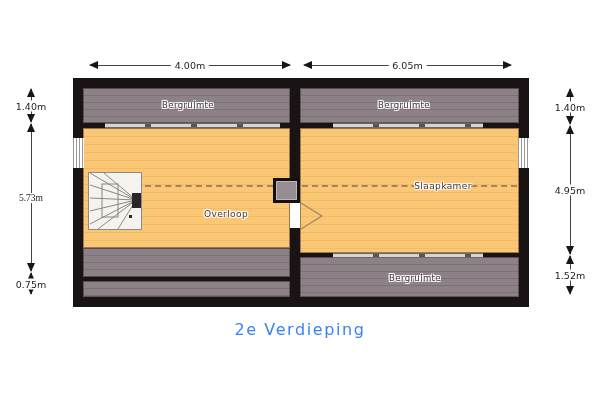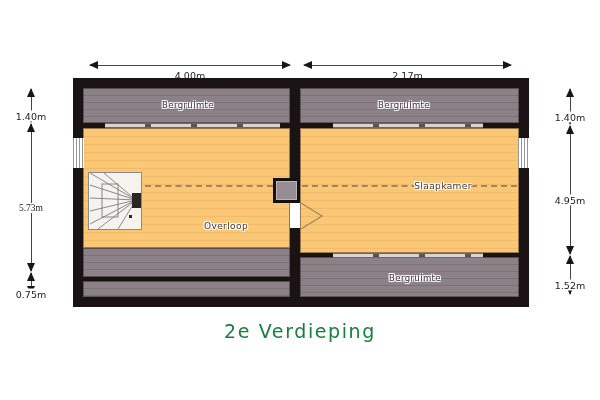--- a/index.html
+++ b/index.html
@@ -58,44 +58,44 @@
   .dim-v .line{top:1px;bottom:1px;left:50%;width:1px;}
   .arr{position:absolute;width:0;height:0;}
   .dim-h .arr{top:50%;margin-top:-4px;border-top:4px solid transparent;border-bottom:4px solid transparent;}
   .dim-h .arr.a1{left:0;border-right:9px solid #161616;}
   .dim-h .arr.a2{right:0;border-left:9px solid #161616;}
   .dim-v .arr{left:50%;margin-left:-4px;border-left:4px solid transparent;border-right:4px solid transparent;}
   .dim-v .arr.a1{top:0;border-bottom:9px solid #161616;}
   .dim-v .arr.a2{bottom:0;border-top:9px solid #161616;}
   .dim-label{
     position:absolute;left:50%;top:50%;transform:translate(-50%,-50%);
-    background:#fff;padding:0 4px;font-size:9.5px;color:#1e1e1e;white-space:nowrap;margin-top:10px;
+    background:#fff;padding:0 4px;font-size:9.5px;color:#1e1e1e;white-space:nowrap;
   }
   
   .plan-title{
     position:absolute;left:0;right:0;top:320px;text-align:center;
-    font-size:19px;letter-spacing:1.6px;color:#15803d;
+    font-size:16px;letter-spacing:1.6px;color:#3b82f6;
   }
 </style>
 </head>
 <body>
 
 <div>
 
   <div class="dim dim-h" style="left:89px;top:58px;width:202px;height:14px;">
     <span class="line"></span>
     <span class="arr a1"></span>
     <span class="arr a2"></span>
     <span class="dim-label">4.00m</span>
   </div>
   <div class="dim dim-h" style="left:303px;top:58px;width:209px;height:14px;">
     <span class="line"></span>
     <span class="arr a1"></span>
     <span class="arr a2"></span>
-    <span class="dim-label">2.17m</span>
+    <span class="dim-label">6.05m</span>
   </div>
 
   <div class="dim dim-v" style="left:24px;top:88px;width:14px;height:35px;">
     <span class="line"></span>
     <span class="arr a1"></span>
     <span class="arr a2"></span>
     <span class="dim-label">1.40m</span>
   </div>
   <div class="dim dim-v" style="left:24px;top:123px;width:14px;height:149px;font-family:Liberation Serif, serif;">
     <span class="line"></span>
@@ -170,20 +170,20 @@
     <div class="door-gap"></div>
     <svg style="position:absolute;left:227px;top:123px;" width="26" height="30" viewBox="0 0 26 30">
       <polyline points="1,2 22,15 1,28" fill="none" stroke="#9a8762" stroke-width="1.2"></polyline>
     </svg>
 
     <div class="dash" style="left:72px;top:107px;width:128px;"></div>
     <div class="dash" style="left:229px;top:107px;width:215px;"></div>
 
     <span class="room-label small" style="left:115px;top:27px;">Bergruimte</span>
     <span class="room-label small" style="left:331px;top:27px;">Bergruimte</span>
-    <span class="room-label" style="left:135px;top:148px;padding-left:36px;">Overloop</span>
+    <span class="room-label" style="left:135px;top:136px;padding-left:36px;">Overloop</span>
     <span class="room-label" style="left:342px;top:108px;margin-left:28px;">Slaapkamer</span>
     <span class="room-label small" style="left:342px;top:200px;">Bergruimte</span>
   </div>
 
   <div class="plan-title">2e Verdieping</div>
 
 </div>
 
 </body></html>

